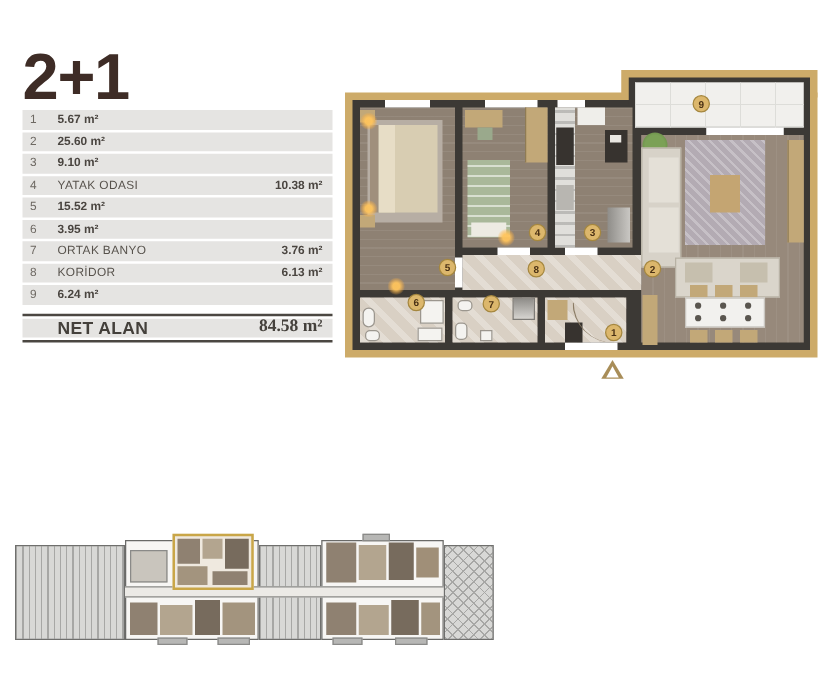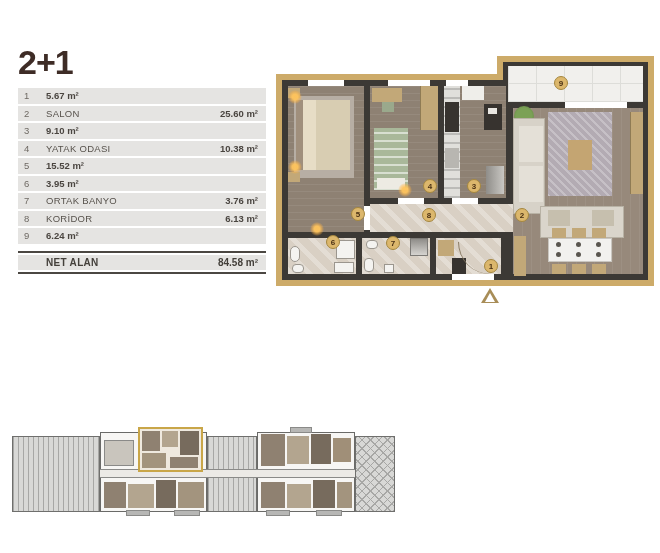--- a/index.html
+++ b/index.html
@@ -6,31 +6,31 @@
   body { background:#ffffff; }
   #canvas {
     position:relative; width:660px; height:553px; background:#ffffff;
     font-family:"Liberation Sans", sans-serif; overflow:hidden;
   }
   .abs { position:absolute; }
 
   
   #info-panel { left:18px; top:36px; width:248px; }
   #title-row { display:flex; align-items:flex-end; height:46px; }
-  #unit-type { font-size:34px; line-height:40px; font-weight:bold; letter-spacing:-1px; color:#3e2c26; }
+  #unit-type { font-size:52px; line-height:40px; font-weight:bold; letter-spacing:-1px; color:#3e2c26; }
   #unit-subtitle { margin-left:auto; padding-bottom:4px; font-size:11.5px; font-weight:bold; letter-spacing:.6px; color:#4b4640; }
   #room-table { margin-top:6px; }
   .room-row { display:flex; align-items:center; height:15.5px; margin-bottom:2px; background:#e5e4e2; font-size:9.5px; color:#57524c; }
   .room-no { width:28px; padding-left:6px; color:#6e6963; }
   .room-name { flex:1; letter-spacing:.3px; }
   .room-area { padding-right:8px; font-weight:bold; color:#4a4540; }
   #summary { margin-top:7px; border-top:2px solid #4b4742; border-bottom:2px solid #4b4742; padding:1px 0; }
-  .sum-row { display:flex; align-items:center; height:15.5px; margin:1px 0; background:#e5e4e2; font-size:10px; color:#44403b; }
+  .sum-row { display:flex; align-items:center; height:15.5px; margin:1px 0; background:#e5e4e2; font-size:14px; color:#44403b; }
   .sum-label { padding-left:28px; font-weight:bold; letter-spacing:.3px; }
-  .sum-value { margin-left:auto; padding-right:8px; font-weight:bold; }
+  .sum-value { margin-left:auto; padding-right:8px; font-weight:bold;font-family:Liberation Serif, serif; }
 
   
   .gold { background:#cdab69; }
   .wall { background:#3c3935; }
   .wood { background:#8e8173;
     background-image:repeating-linear-gradient(180deg, rgba(255,255,255,.07) 0 1px, rgba(0,0,0,0) 1px 7px); }
   .wood2 { background:#97897b;
     background-image:repeating-linear-gradient(90deg, rgba(255,255,255,.06) 0 1px, rgba(0,0,0,0) 1px 9px); }
   .marble { background:#d9d0c4;
     background-image:repeating-linear-gradient(45deg, rgba(255,255,255,.28) 0 5px, rgba(0,0,0,0) 5px 13px); }
@@ -75,21 +75,20 @@
       <div id="unit-type">2+1</div>
     </div>
 
     <div id="room-table">
       <div class="room-row">
           <span class="room-no">1</span>
           <span class="room-area">5.67 m²</span>
         </div>
       <div class="room-row">
           <span class="room-no">2</span>
-          <span class="room-name">SALON</span>
           <span class="room-area">25.60 m²</span>
         </div>
       <div class="room-row">
           <span class="room-no">3</span>
           <span class="room-area">9.10 m²</span>
         </div>
       <div class="room-row">
           <span class="room-no">4</span>
           <span class="room-name">YATAK ODASI</span>
           <span class="room-area">10.38 m²</span>

